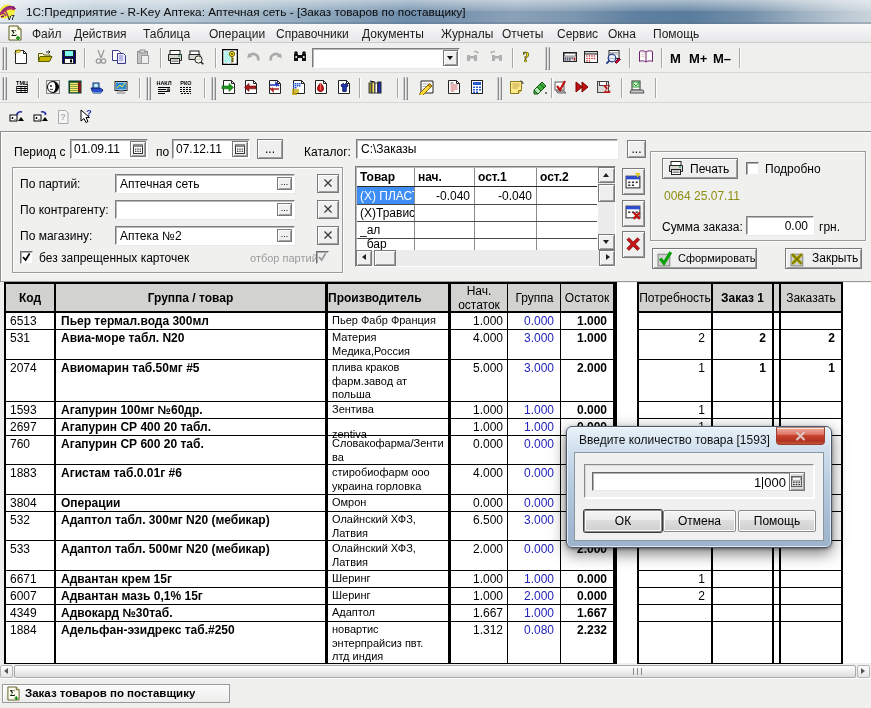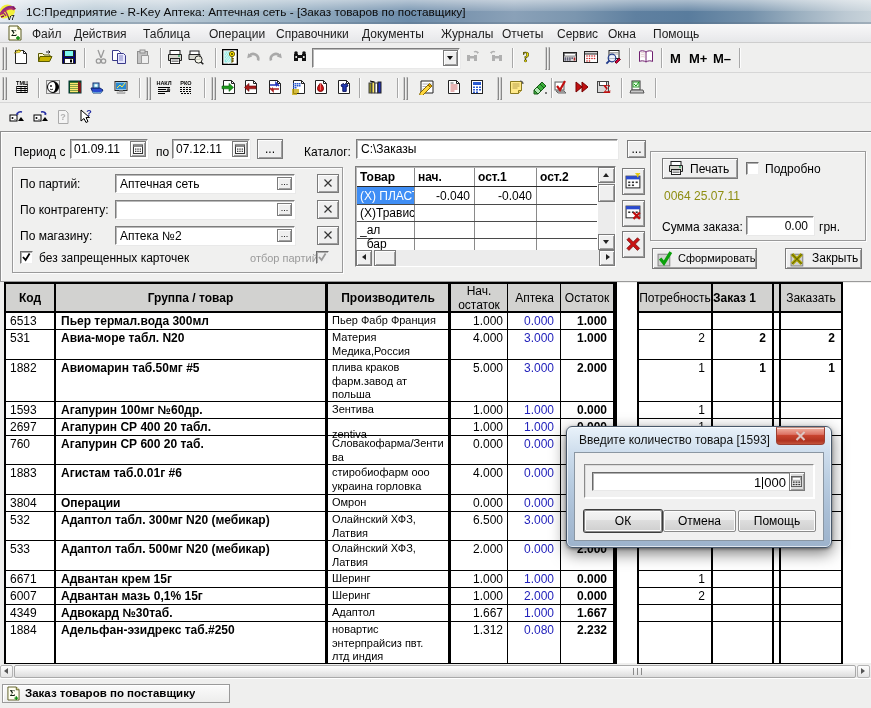--- a/index.html
+++ b/index.html
@@ -612,43 +612,43 @@
 <div class="vline" style="left:507px;top:282px;width:1px;height:382px"></div>
 <div class="vline" style="left:560px;top:282px;width:1px;height:382px"></div>
 <div class="vline" style="left:613px;top:282px;width:4px;height:382px"></div>
 <div class="vline" style="left:637px;top:282px;width:2px;height:382px"></div>
 <div class="vline" style="left:711px;top:282px;width:2px;height:382px"></div>
 <div class="vline" style="left:772px;top:282px;width:2px;height:382px"></div>
 <div class="vline" style="left:779px;top:282px;width:2px;height:382px"></div>
 <div class="vline" style="left:841px;top:282px;width:2px;height:382px"></div>
 <div class="c b" style="left:6px;top:291px;width:48px;text-align:center">Код</div>
 <div class="c b" style="left:56px;top:291px;width:269px;text-align:center">Группа / товар</div>
-<div class="c b" style="left:328px;top:291px;width:120px;text-align:center">Производитель</div>
+<div class="c b" style="left:328px;top:291px;width:120px;text-align:left">Производитель</div>
 <div class="c" style="left:451px;top:284px;width:56px;text-align:center">Нач.<br>остаток</div>
-<div class="c" style="left:509px;top:291px;width:51px;text-align:center">Аптека</div>
+<div class="c" style="left:509px;top:291px;width:51px;text-align:center">Группа</div>
 <div class="c" style="left:561px;top:291px;width:52px;text-align:center">Остаток</div>
 <div class="c" style="left:639px;top:291px;width:72px;text-align:center">Потребность</div>
-<div class="c b" style="left:713px;top:291px;width:59px;">Заказ 1</div>
+<div class="c b" style="left:713px;top:291px;width:59px;text-align:center">Заказ 1</div>
 <div class="c" style="left:781px;top:291px;width:60px;text-align:center">Заказать</div>
 <div class="c" style="left:10px;top:314px">6513</div>
 <div class="c b" style="left:61px;top:314px;width:262px">Пьер термал.вода 300мл</div>
 <div class="ab" style="left:332px;top:314px;width:114px;font-size:11px;line-height:13.5px;overflow:hidden">Пьер Фабр Франция</div>
 <div class="c r" style="left:451px;top:314px;width:52px">1.000</div>
 <div class="c r blue" style="left:509px;top:314px;width:45px">0.000</div>
 <div class="c r b" style="left:560px;top:314px;width:47px">1.000</div>
 <div class="c" style="left:10px;top:331px">531</div>
 <div class="c b" style="left:61px;top:331px;width:262px">Авиа-море табл. N20</div>
 <div class="ab" style="left:332px;top:331px;width:114px;font-size:11px;line-height:13.5px;overflow:hidden">Материя<br>Медика,Россия</div>
 <div class="c r" style="left:451px;top:331px;width:52px">4.000</div>
 <div class="c r blue" style="left:509px;top:331px;width:45px">3.000</div>
 <div class="c r b" style="left:560px;top:331px;width:47px">1.000</div>
 <div class="c r" style="left:640px;top:331px;width:65px">2</div>
 <div class="c r b" style="left:714px;top:331px;width:52px">2</div>
 <div class="c r b" style="left:782px;top:331px;width:53px">2</div>
-<div class="c" style="left:10px;top:361px">1882</div>
+<div class="c" style="left:10px;top:361px">2074</div>
 <div class="c b" style="left:61px;top:361px;width:262px">Авиомарин таб.50мг #5</div>
 <div class="ab" style="left:332px;top:361px;width:114px;font-size:11px;line-height:13.5px;overflow:hidden">плива краков<br>фарм.завод ат<br>польша</div>
 <div class="c r" style="left:451px;top:361px;width:52px">5.000</div>
 <div class="c r blue" style="left:509px;top:361px;width:45px">3.000</div>
 <div class="c r b" style="left:560px;top:361px;width:47px">2.000</div>
 <div class="c r" style="left:640px;top:361px;width:65px">1</div>
 <div class="c r b" style="left:714px;top:361px;width:52px">1</div>
 <div class="c r b" style="left:782px;top:361px;width:53px">1</div>
 <div class="c" style="left:10px;top:403px">1593</div>
 <div class="c b" style="left:61px;top:403px;width:262px">Агапурин 100мг №60др.</div>

